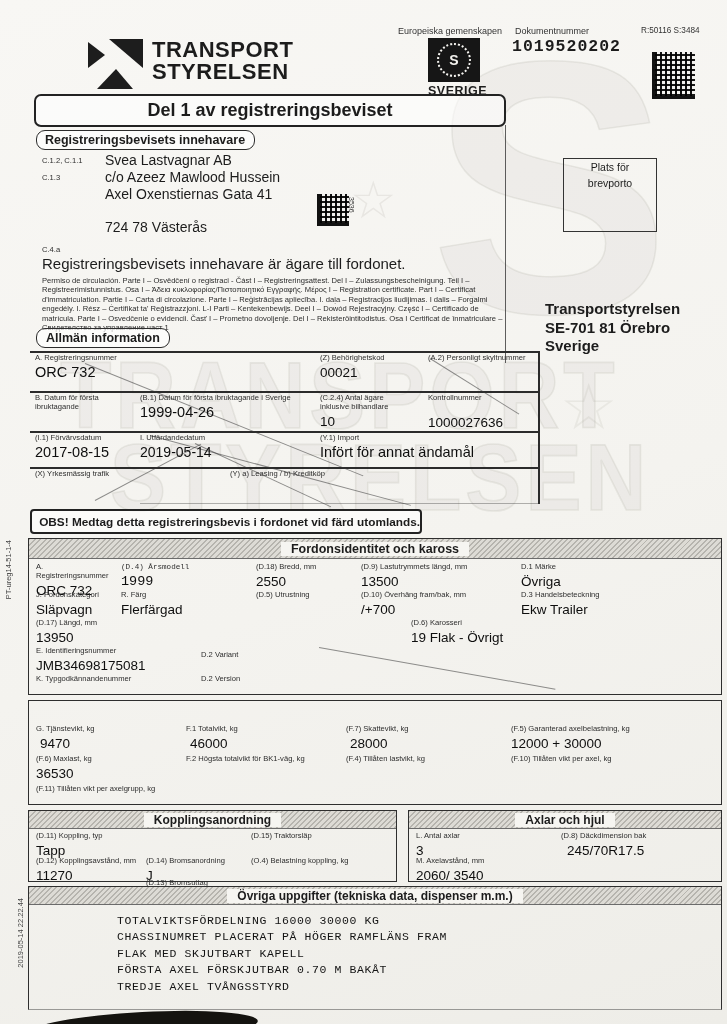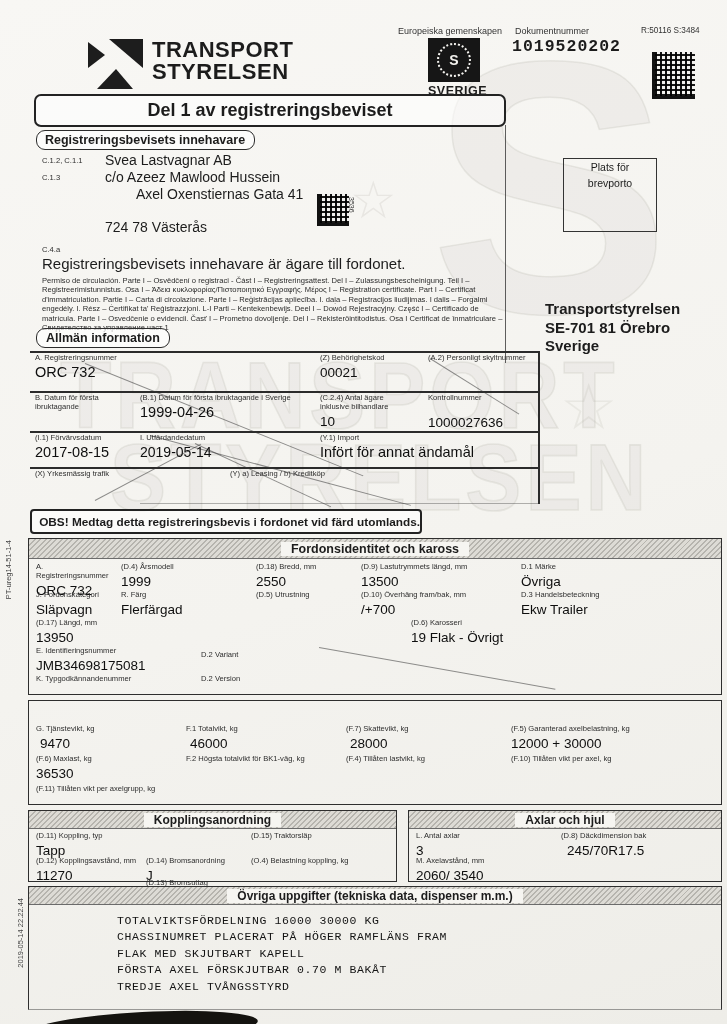--- a/index.html
+++ b/index.html
@@ -78,21 +78,21 @@
     <span style="font-weight:bold; font-size:18px;">Del 1 av registreringsbeviset</span>
   </div>
   <div class="vline" style="left:505px; top:125px; height:238px; width:1.4px; opacity:0.75;"></div>
 
   <div class="pill" style="left:36px; top:130px;padding-left:8px;"><span>Registreringsbevisets innehavare</span></div>
 
   <div class="abs lbl" style="left:42px; top:157px;">C.1.2, C.1.1</div>
   <div class="abs" style="left:105px; top:152px; font-size:14px;">Svea Lastvagnar AB</div>
   <div class="abs lbl" style="left:42px; top:174px;">C.1.3</div>
   <div class="abs" style="left:105px; top:169px; font-size:14px;">c/o Azeez Mawlood Hussein</div>
-  <div class="abs" style="left:105px; top:186px; font-size:14px;margin-left:31px;">Axel Oxenstiernas Gata 41</div>
+  <div class="abs" style="left:105px; top:186px; font-size:14px;">Axel Oxenstiernas Gata 41</div>
   <div class="abs" style="left:105px; top:219px; font-size:14px;">724 78 Västerås</div>
 
   <div class="abs dmx" style="left:317px; top:194px; width:29px; height:29px;"></div>
   <div class="abs" style="left:348px; top:197px; font-size:7px; color:#333; writing-mode:vertical-rl;">3536</div>
 
   <div class="abs lbl" style="left:42px; top:246px;">C.4.a</div>
   <div class="abs" style="left:42px; top:255px; font-size:15px;">Registreringsbevisets innehavare är ägare till fordonet.</div>
 
   <div class="abs" style="left:42px; top:276px; width:462px; font-size:7.6px; line-height:9.4px; color:#2b2b2b;">Permiso de circulación. Parte I – Osvědčení o registraci - Část I – Registreringsattest. Del I – Zulassungsbescheinigung. Teil I – Registreerimistunnistus. Osa I – Άδεια κυκλοφορίας/Πιστοποιητικό Εγγραφής. Μέρος I – Registration certificate. Part I – Certificat d'immatriculation. Partie I – Carta di circolazione. Parte I – Reģistrācijas apliecība. I. daļa – Registracijos liudijimas. I dalis – Forgalmi engedély. I. Rész – Ċertifikat ta' Reġistrazzjoni. L-I Parti – Kentekenbewijs. Deel I – Dowód Rejestracyjny. Część I – Certificado de matrícula. Parte I – Osvedčenie o evidencii. Časť I – Prometno dovoljenje. Del I – Rekisteröintitodistus. Osa I Certificat de înmatriculare – Свидетелство за управление част 1</div>
 
@@ -184,21 +184,21 @@
   <div class="secbox" style="left:28px; top:538px; width:692px; height:155px;">
     <div class="secbar" style="height:19px;">
       <span class="title">Fordonsidentitet och kaross</span>
     </div>
     <div class="slash" style="left:290px; top:108px; width:240px; transform:rotate(10deg);"></div>
 
     <div class="cell" style="left:7px; top:24px; width:80px;">
       <span class="lbl">A. Registreringsnummer</span>
       <span class="val">ORC 732</span>
     </div>
-    <div class="cell" style="left:92px; top:24px; width:80px;">
+    <div class="cell" style="left:92px; top:24px; width:80px;font-family:Liberation Mono, monospace;">
       <span class="lbl">(D.4) Årsmodell</span>
       <span class="val">1999</span>
     </div>
     <div class="cell" style="left:227px; top:24px; width:90px;">
       <span class="lbl">(D.18) Bredd, mm</span>
       <span class="val">2550</span>
     </div>
     <div class="cell" style="left:332px; top:24px; width:140px;">
       <span class="lbl">(D.9) Lastutrymmets längd, mm</span>
       <span class="val">13500</span>

